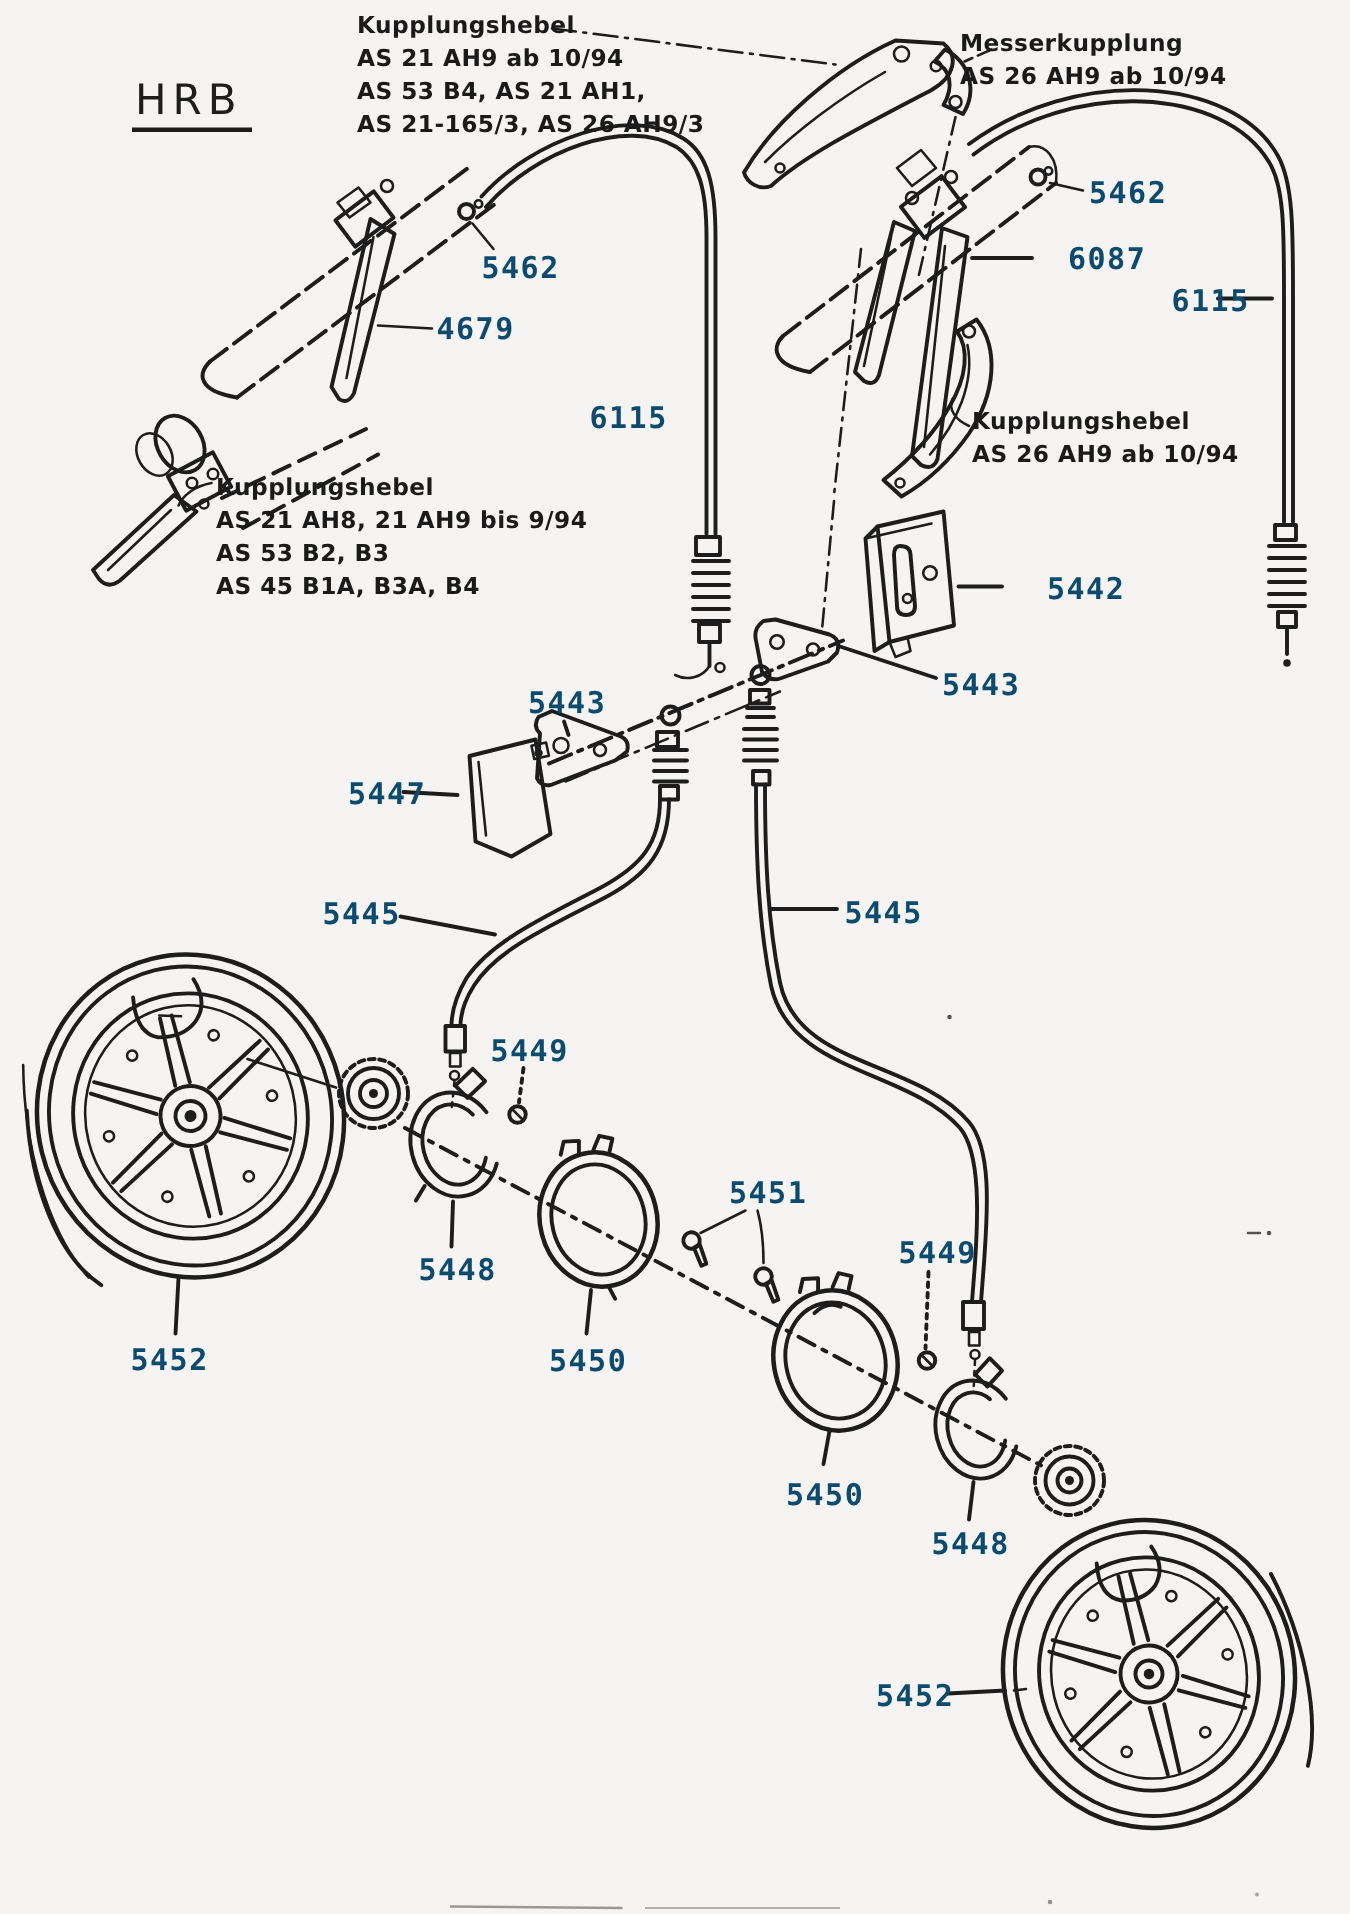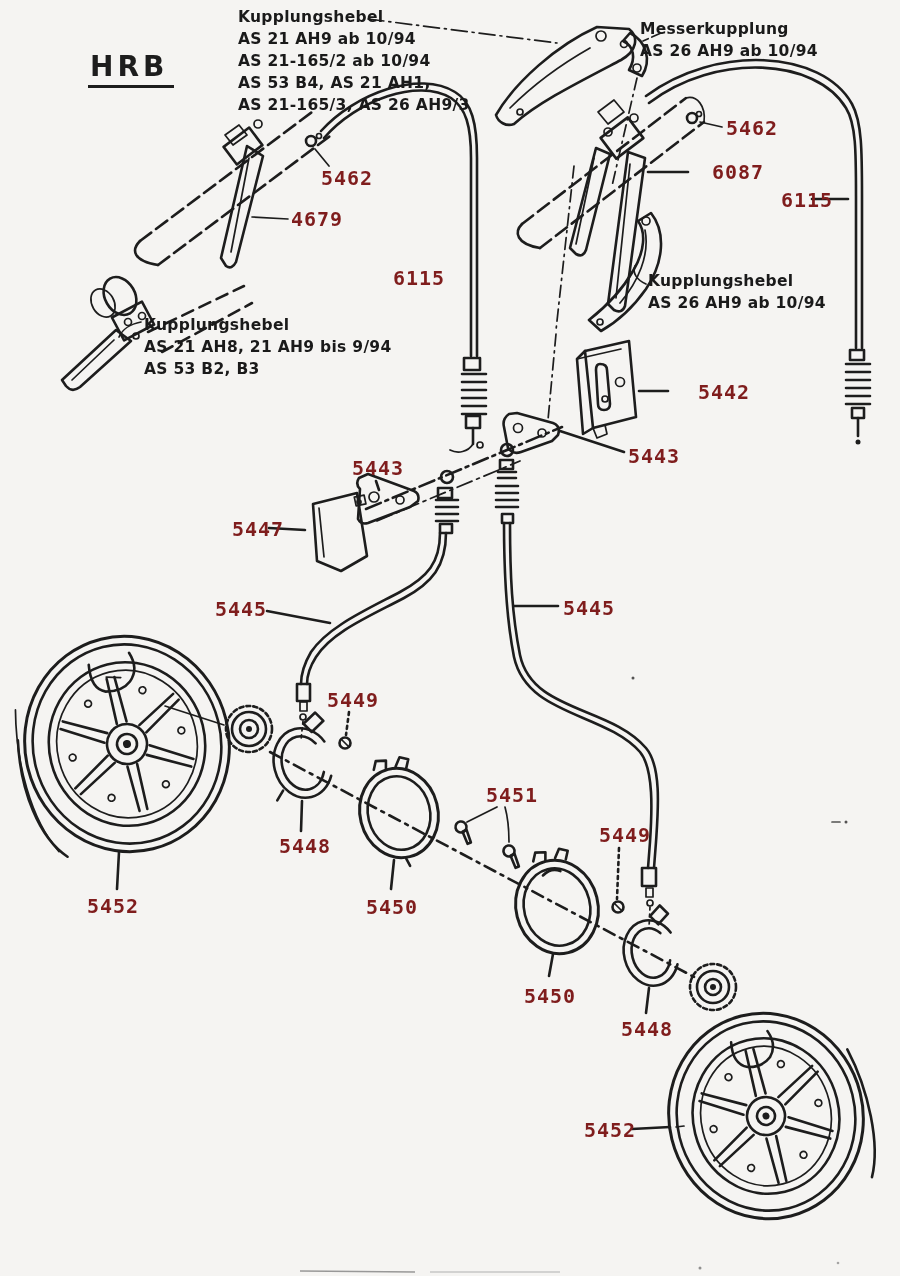--- a/index.html
+++ b/index.html
@@ -8,29 +8,29 @@
     font-family:"DejaVu Sans",sans-serif;color:#1d1d1d;overflow:hidden;
   }
   svg.art{position:absolute;left:0;top:0;}
   svg.art *{vector-effect:non-scaling-stroke;}
   .stroke{stroke:#1d1d1d;fill:none;stroke-width:2.6;stroke-linecap:round;stroke-linejoin:round;}
   .thin{stroke-width:1.7;}
   .thick{stroke-width:3;}
   .fillink{fill:#1d1d1d;stroke:none;}
   .plabel{
     position:absolute;font-family:"DejaVu Sans Mono","Liberation Mono",monospace;
-    font-weight:bold;font-size:20px;letter-spacing:1px;white-space:nowrap;color:#7f1d1d;
+    font-weight:bold;font-size:20px;letter-spacing:1px;white-space:nowrap;color:#0c4a6e;
   }
   .callout{
     position:absolute;font-family:"DejaVu Sans","Liberation Sans",sans-serif;
     font-weight:bold;font-size:15.5px;line-height:22px;white-space:nowrap;
     letter-spacing:0.3px;color:#1a1a1a;
   }
   .model-code{
-    position:absolute;left:88px;top:50px;font-size:28px;font-weight:bold;
+    position:absolute;left:88px;top:50px;font-size:28px;font-weight:normal;
     letter-spacing:4px;border-bottom:3px solid #1d1d1d;padding:0 6px 2px 2px;
   }
 </style>
 </head>
 <body>
 
 <div class="canvas">
 
   <svg class="art" width="900" height="1276" viewBox="0 0 900 1276">
 
@@ -329,34 +329,34 @@
       <circle cx="700" cy="1268" r="1.5" fill="#6f6f6f"></circle>
       <circle cx="838" cy="1263" r="1.3" fill="#8a8a8a"></circle>
     </g>
   </svg>
 
   <div class="model-code">HRB</div>
 
   <div class="callout" style="left:238px;top:6px;">
     <div>Kupplungshebel</div>
     <div>AS 21 AH9 ab 10/94</div>
-    <div>AS 21-165/2 ab 10/94</div>
     <div>AS 53 B4, AS 21 AH1,</div>
     <div>AS 21-165/3, AS 26 AH9/3</div>
   </div>
 
   <div class="callout" style="left:640px;top:18px;">
     <div>Messerkupplung</div>
     <div>AS 26 AH9 ab 10/94</div>
   </div>
 
   <div class="callout" style="left:144px;top:314px;">
     <div>Kupplungshebel</div>
     <div>AS 21 AH8, 21 AH9 bis 9/94</div>
     <div>AS 53 B2, B3</div>
+    <div>AS 45 B1A, B3A, B4</div>
   </div>
 
   <div class="callout" style="left:648px;top:270px;">
     <div>Kupplungshebel</div>
     <div>AS 26 AH9 ab 10/94</div>
   </div>
 
   <div class="plabel" style="left:321px;top:166px;">5462</div>
   <div class="plabel" style="left:291px;top:207px;">4679</div>
   <div class="plabel" style="left:393px;top:266px;">6115</div>

